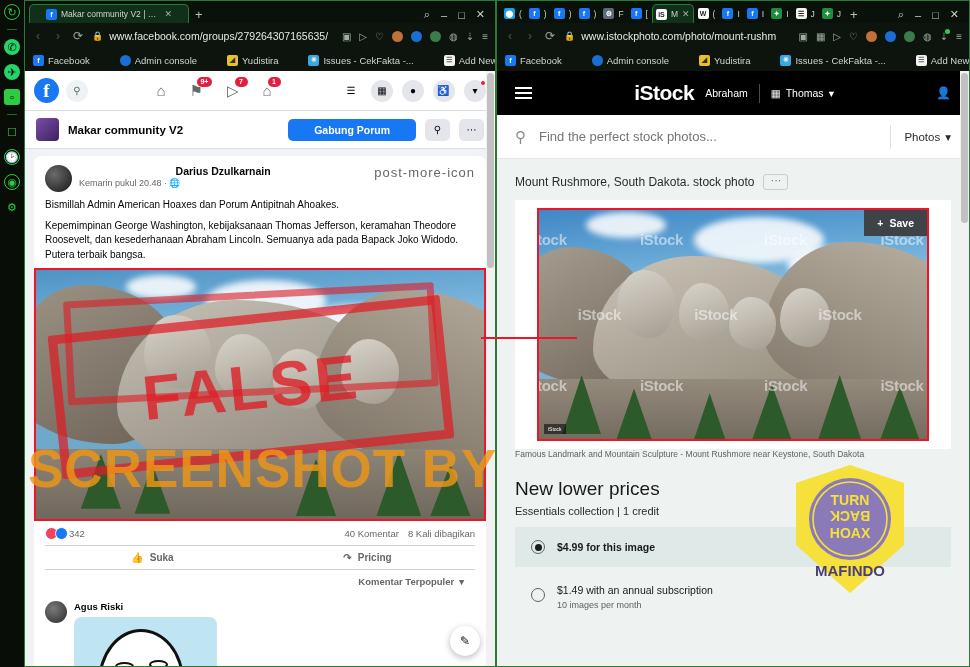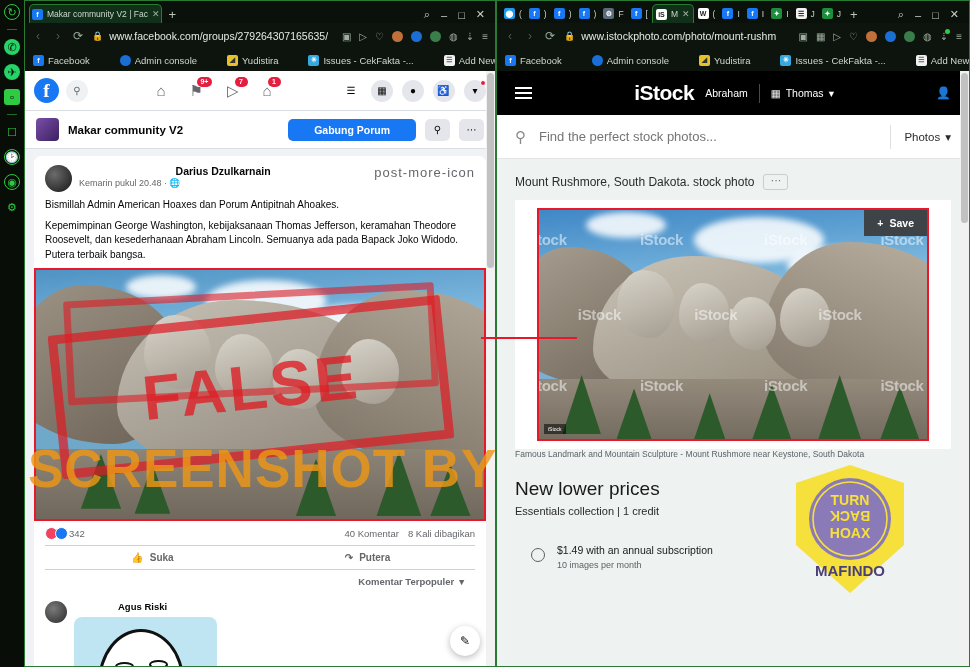--- a/index.html
+++ b/index.html
@@ -25,21 +25,21 @@
   
   .window{ position:absolute; top:0; background:#0d140d;
     border:1px solid #2a7a33; overflow:hidden; }
   #window-left{ left:24px; top:0; width:472px; height:667px; }
   #window-right{ left:496px; top:0; width:474px; height:667px; }
 
   .titlebar{ height:22px; background:#0a100a; display:flex;
     align-items:flex-end; padding:0 4px; position:relative; }
   .tabstrip{ display:flex; align-items:flex-end; gap:1px; flex:1; min-width:0;}
   .tab{ height:19px; display:flex; align-items:center; gap:4px;
-    padding:0 2px; border-radius:5px 5px 0 0; font-size:9px;
+    padding:0 16px; border-radius:5px 5px 0 0; font-size:9px;
     color:#cdd6cd; max-width:160px; overflow:hidden; white-space:nowrap;}
   .tab.active{ background:#11301a; border:1px solid #2a7a33; border-bottom:none;}
   .tab-fav{ width:11px; height:11px; border-radius:2px; flex:none;
     display:flex; align-items:center; justify-content:center;
     font-size:7px; font-weight:bold; color:#fff; }
   .tab-label{ overflow:hidden; text-overflow:ellipsis; font-size:8.5px;}
   .tab-x{ font-size:9px; color:#9fb09f; flex:none;}
   .tab-new{ color:#b9c6b9; font-size:13px; padding:0 5px 1px; }
   .wincontrols{ display:flex; align-items:center; gap:11px;
     padding:0 6px 2px 8px; color:#c9d4c9; font-size:11px; flex:none;}
@@ -151,21 +151,21 @@
   .stats-right{ margin-left:auto;display:flex;gap:9px;}
   .actions{ display:flex;border-top:1px solid #ced0d4;margin:0 11px;}
   .act{ flex:1;display:flex;align-items:center;justify-content:center;gap:6px;
     padding:6px 0;font-size:10px;color:#65676b;font-weight:bold;}
   .sortrow{ display:flex;justify-content:flex-end;padding:6px 11px 7px;
     border-top:1px solid #ced0d4;margin:0 11px;font-size:9.5px;
     color:#65676b;font-weight:bold;}
   .comment{ display:flex;gap:7px;padding:7px 11px 0;}
   .cm-av{ width:22px;height:22px;border-radius:50%;flex:none;
     background:radial-gradient(circle at 38% 35%,#7a7a7a,#2a2a2a);}
-  .cm-name{ font-size:9.5px;font-weight:bold;color:#050505;margin-left:44px;}
+  .cm-name{ font-size:9.5px;font-weight:bold;color:#050505;}
   .sticker{ width:143px;height:120px;background:#bfe5f2;border-radius:8px;
     margin-top:5px;position:relative;overflow:hidden;}
   .meme-head{ position:absolute;left:24px;top:12px;width:86px;height:100px;
     border:3px solid #111;border-radius:50% 50% 46% 54%/54% 52% 48% 46%;
     background:#fff;}
   .meme-eye{ position:absolute;width:19px;height:9px;border:2.4px solid #111;
     border-radius:50%;border-bottom-color:transparent;}
 
   .fab{ position:absolute;right:15px;bottom:12px;width:30px;height:30px;
     border-radius:50%;background:#fff;box-shadow:0 2px 7px rgba(0,0,0,.28);
@@ -397,21 +397,21 @@
           </div>
         </div>
 
         <div class="actions">
           <div class="act">
             <span>👍</span>
             <span>Suka</span>
           </div>
           <div class="act">
             <span>↷</span>
-            <span>Putera</span>
+            <span>Pricing</span>
           </div>
         </div>
 
         <div class="sortrow">
           <span>Komentar Terpopuler</span>
           <span style="margin-left:5px">▾</span>
         </div>
 
         <div class="comment">
           <div class="cm-av"></div>
@@ -626,20 +626,26 @@
             <span>Save</span>
           </div>
         </div>
       </div>
 
       <div class="is-desc-t">Famous Landmark and Mountain Sculpture - Mount Rushmore near Keystone, South Dakota</div>
 
       <div class="is-nlp">New lower prices</div>
       <div class="is-ess">Essentials collection | 1 credit</div>
 
+      <div class="is-opt sel">
+        <span class="radio">
+            <i></i>
+          </span>
+        <span class="is-opt-l">$4.99 for this image</span>
+      </div>
       <div class="is-opt">
         <span class="radio"></span>
         <span>
           <span class="is-opt-l2">$1.49 with an annual subscription</span>
           <div class="is-opt-sub">10 images per month</div>
         </span>
       </div>
     </div>
 
     <div class="scrollbar">

